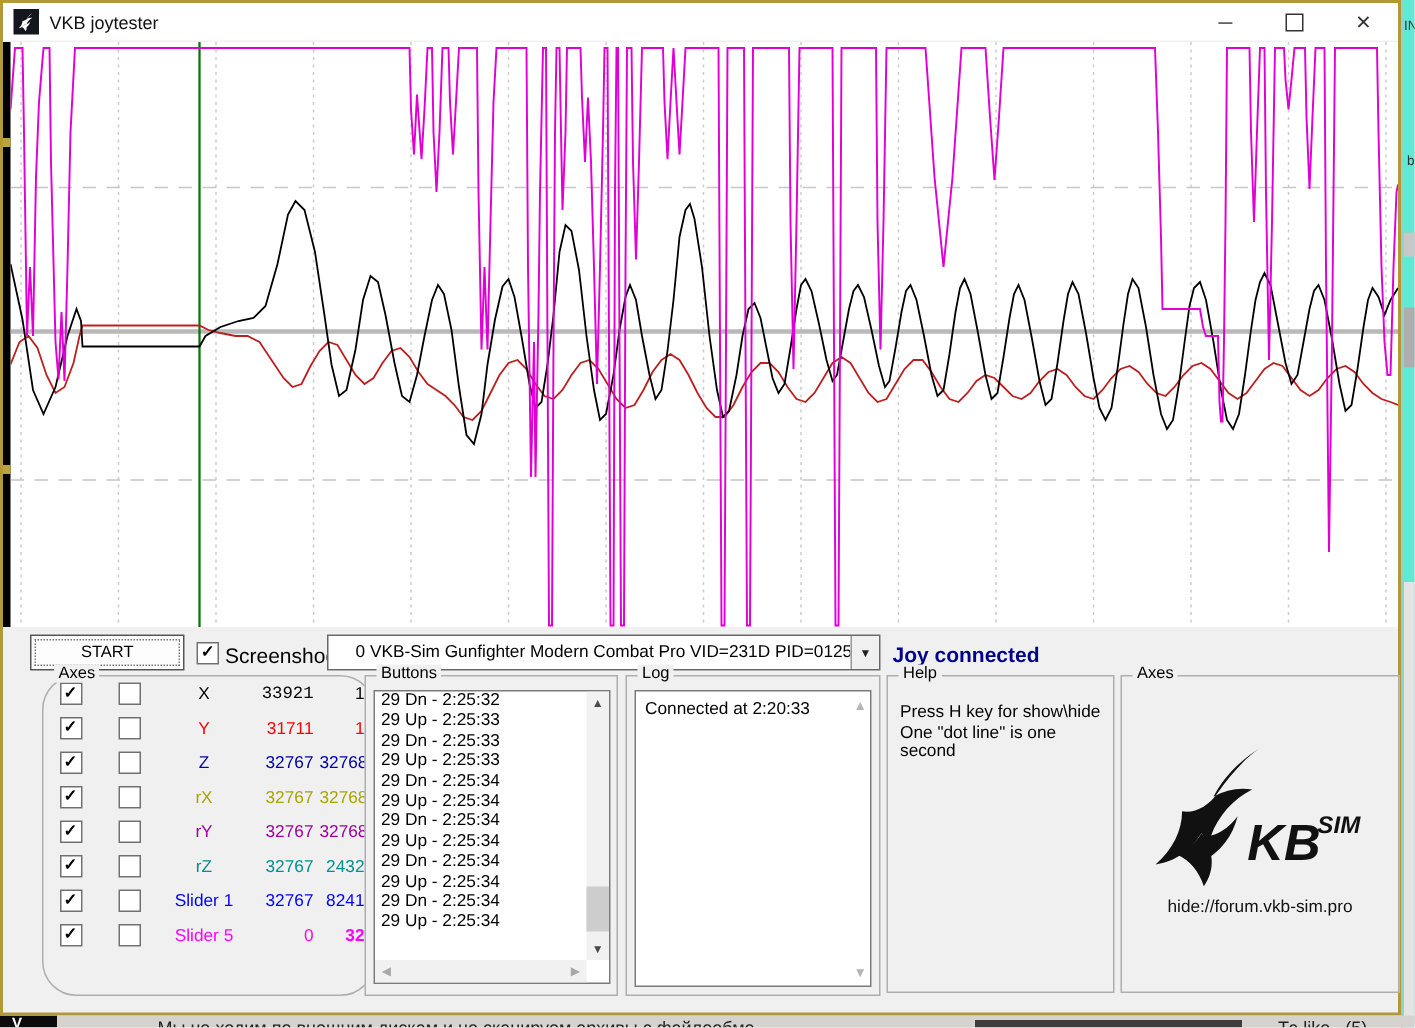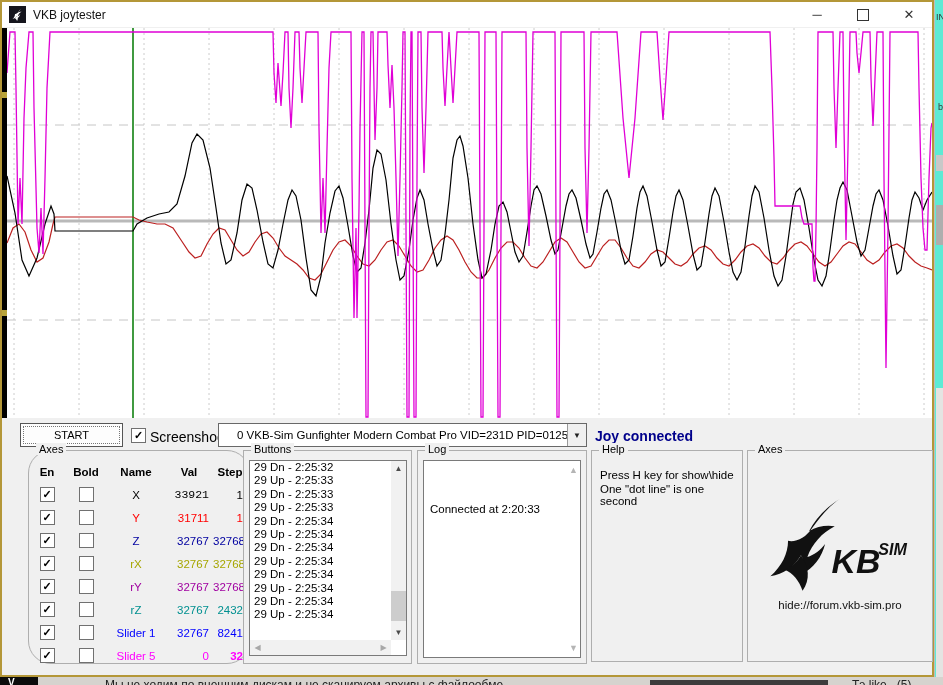--- a/index.html
+++ b/index.html
@@ -70,21 +70,21 @@
   #btn-vsb{position:absolute;right:0;top:0;width:15px;height:179px;background:#f1f1f1;}
   #btn-hsb{position:absolute;left:0;bottom:0;width:141px;height:15px;background:#f1f1f1;
            display:flex;justify-content:space-between;align-items:center;}
   .sb-arrow{font-size:8px;color:#4a4a4a;text-align:center;width:15px;line-height:15px;}
   .sb-arrow.dim{color:#a8a8a8;}
   #btn-thumb{position:absolute;left:0;top:130px;width:15px;height:30px;background:#cdcdcd;}
 
   
   #log-list{position:absolute;left:5px;top:9px;width:156px;height:196px;background:#fff;
             border:1px solid #7a7a7a;overflow:hidden;}
-  .log-item{font-size:11.5px;color:#000;padding:6px 0 0 6px;margin-top:36px;}
+  .log-item{font-size:11.5px;color:#000;padding:6px 0 0 6px;}
   .thin-arrow{position:absolute;right:2px;font-size:9px;color:#b5b5b5;}
 
   
   .help-line{font-size:11.5px;color:#000;margin:2px 0 0 8px;}
   #help-box .help-line:first-of-type{margin-top:18px;}
 
   
   #logo{position:absolute;left:12px;top:48px;}
   #link-url{position:absolute;left:0;right:0;top:148px;text-align:center;
             font-size:11.5px;color:#111;}
@@ -163,27 +163,20 @@
 <div class="abs cbox" id="shot-cb">✓</div>
 <span class="abs" id="shot-label">Screenshoot</span>
 <div class="abs" id="combo">
   <span id="combo-text">0  VKB-Sim Gunfighter Modern Combat Pro  VID=231D PID=0125</span>
   <span id="combo-arrow">▼</span>
 </div>
 <span class="abs" id="joy-status">Joy connected</span>
 
 <div class="abs gbox" id="axes-box">
   <span class="gbox-label">Axes</span>
-  <div id="ax-head">
-    <span>En</span>
-    <span>Bold</span>
-    <span>Name</span>
-    <span>Val</span>
-    <span>Step</span>
-  </div>
   <div id="ax-rows">
       <div class="ax-row">
         <span class="cbox">✓</span>
         <span class="cbox"></span>
         <span class="ax-name" style="color: rgb(0, 0, 0);">X</span>
         <span class="ax-val" style="color: rgb(0, 0, 0); font-family: Liberation Mono, monospace;">33921</span>
         <span class="ax-step" style="color: rgb(0, 0, 0);">1</span>
       </div>
       <div class="ax-row">
         <span class="cbox">✓</span>

